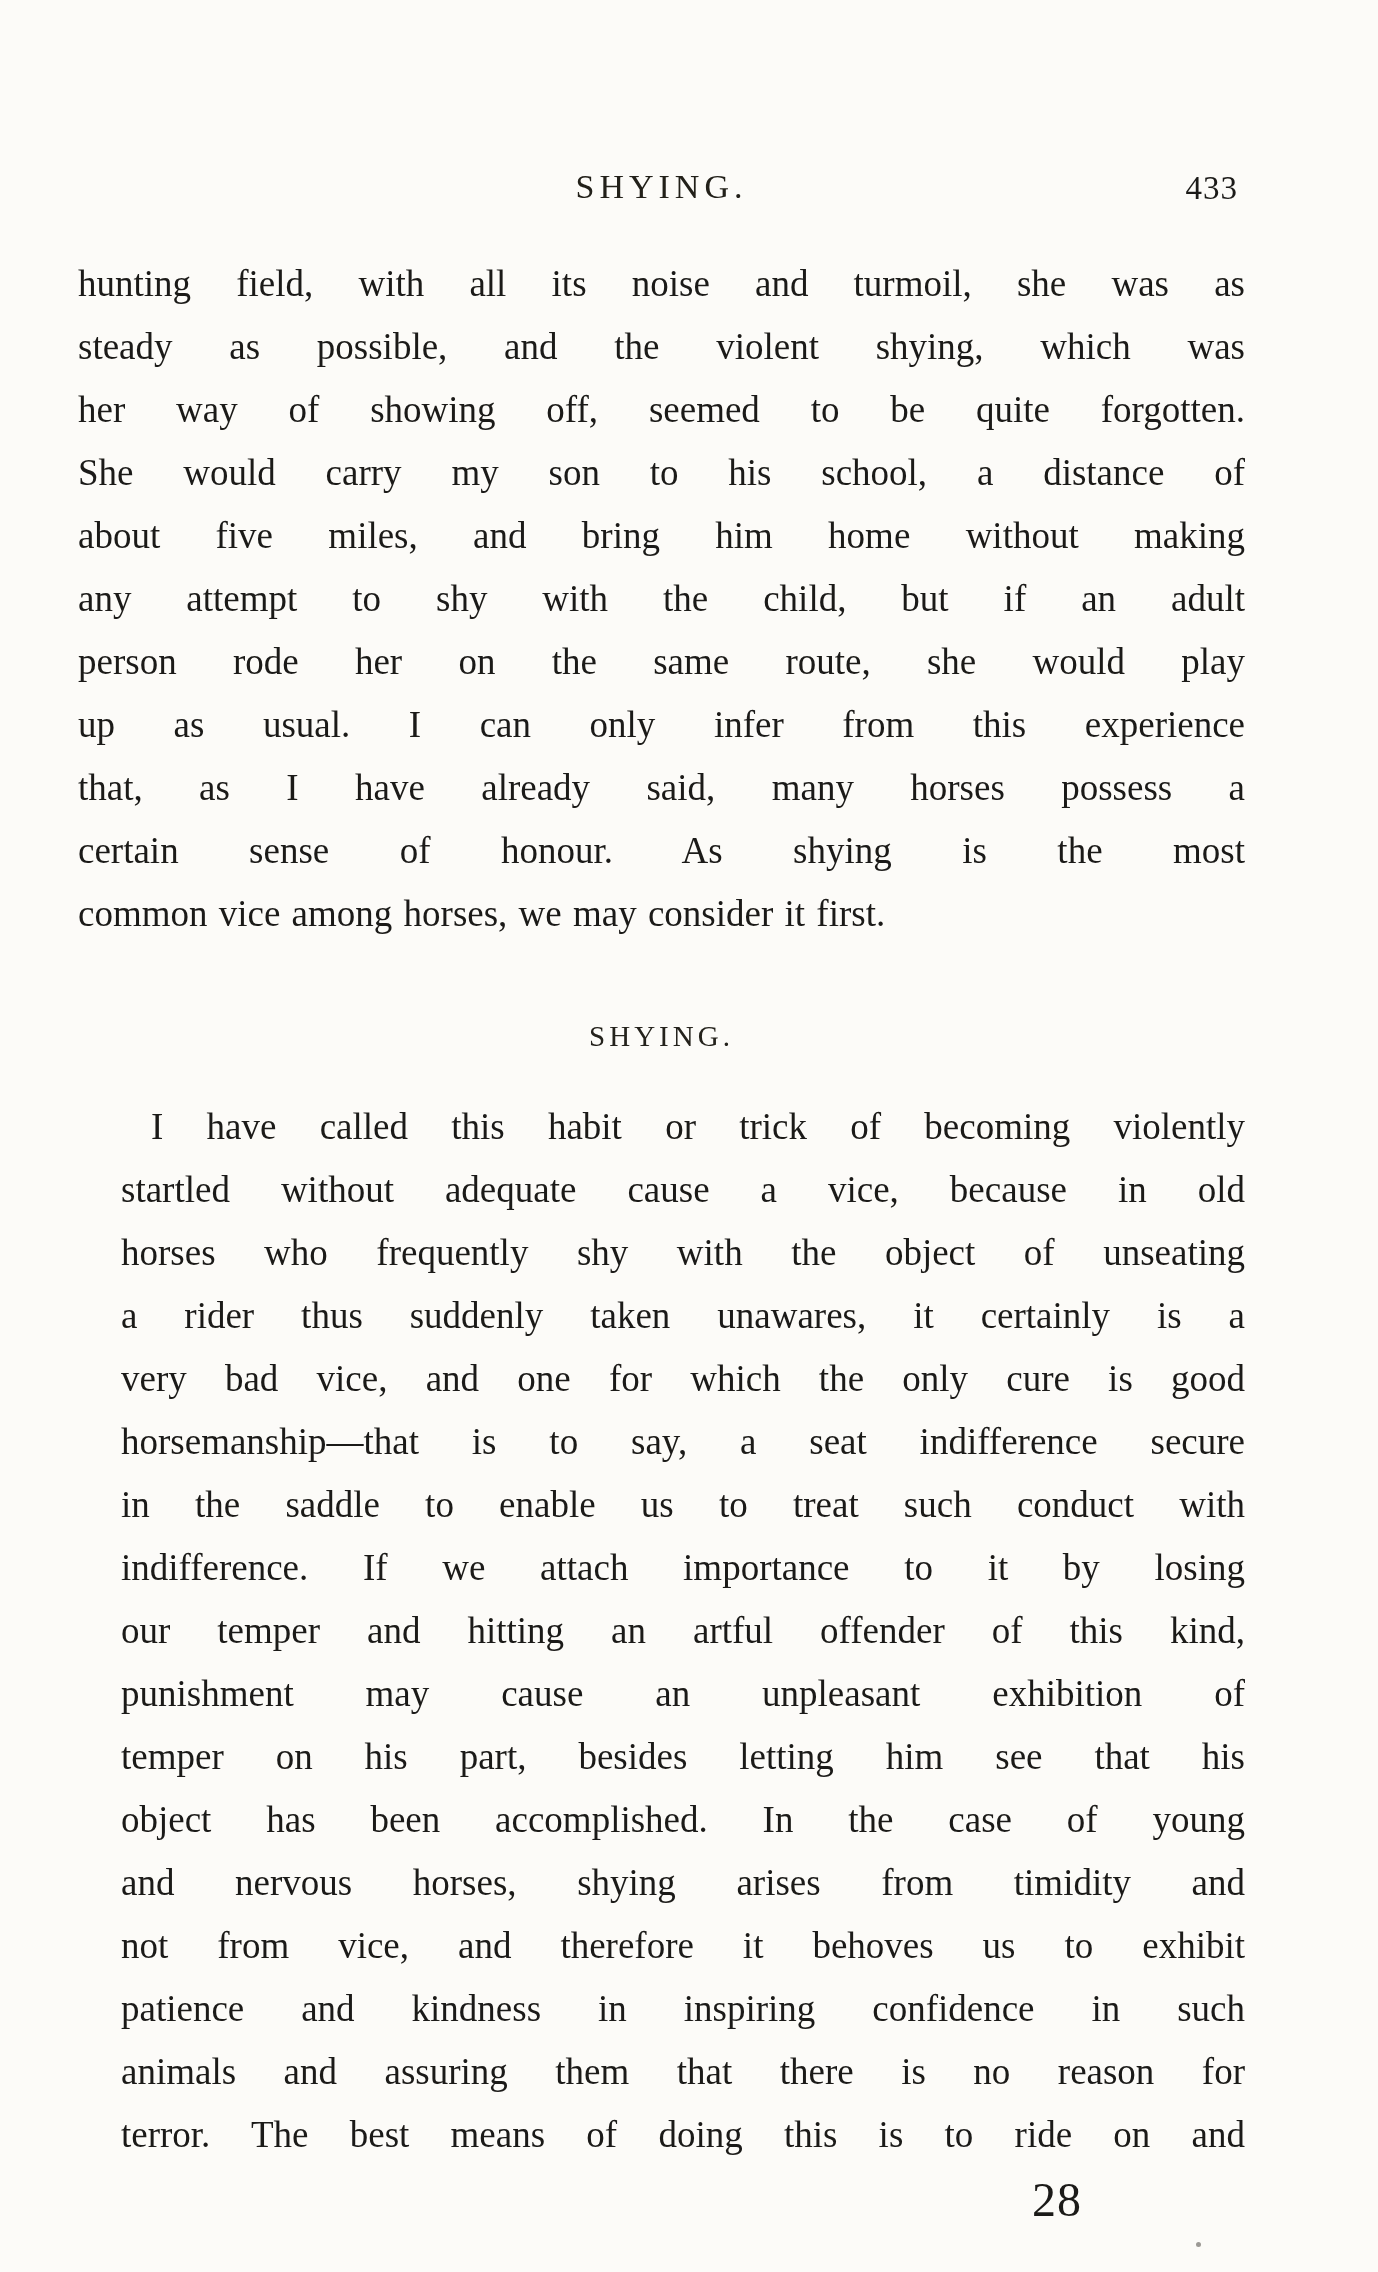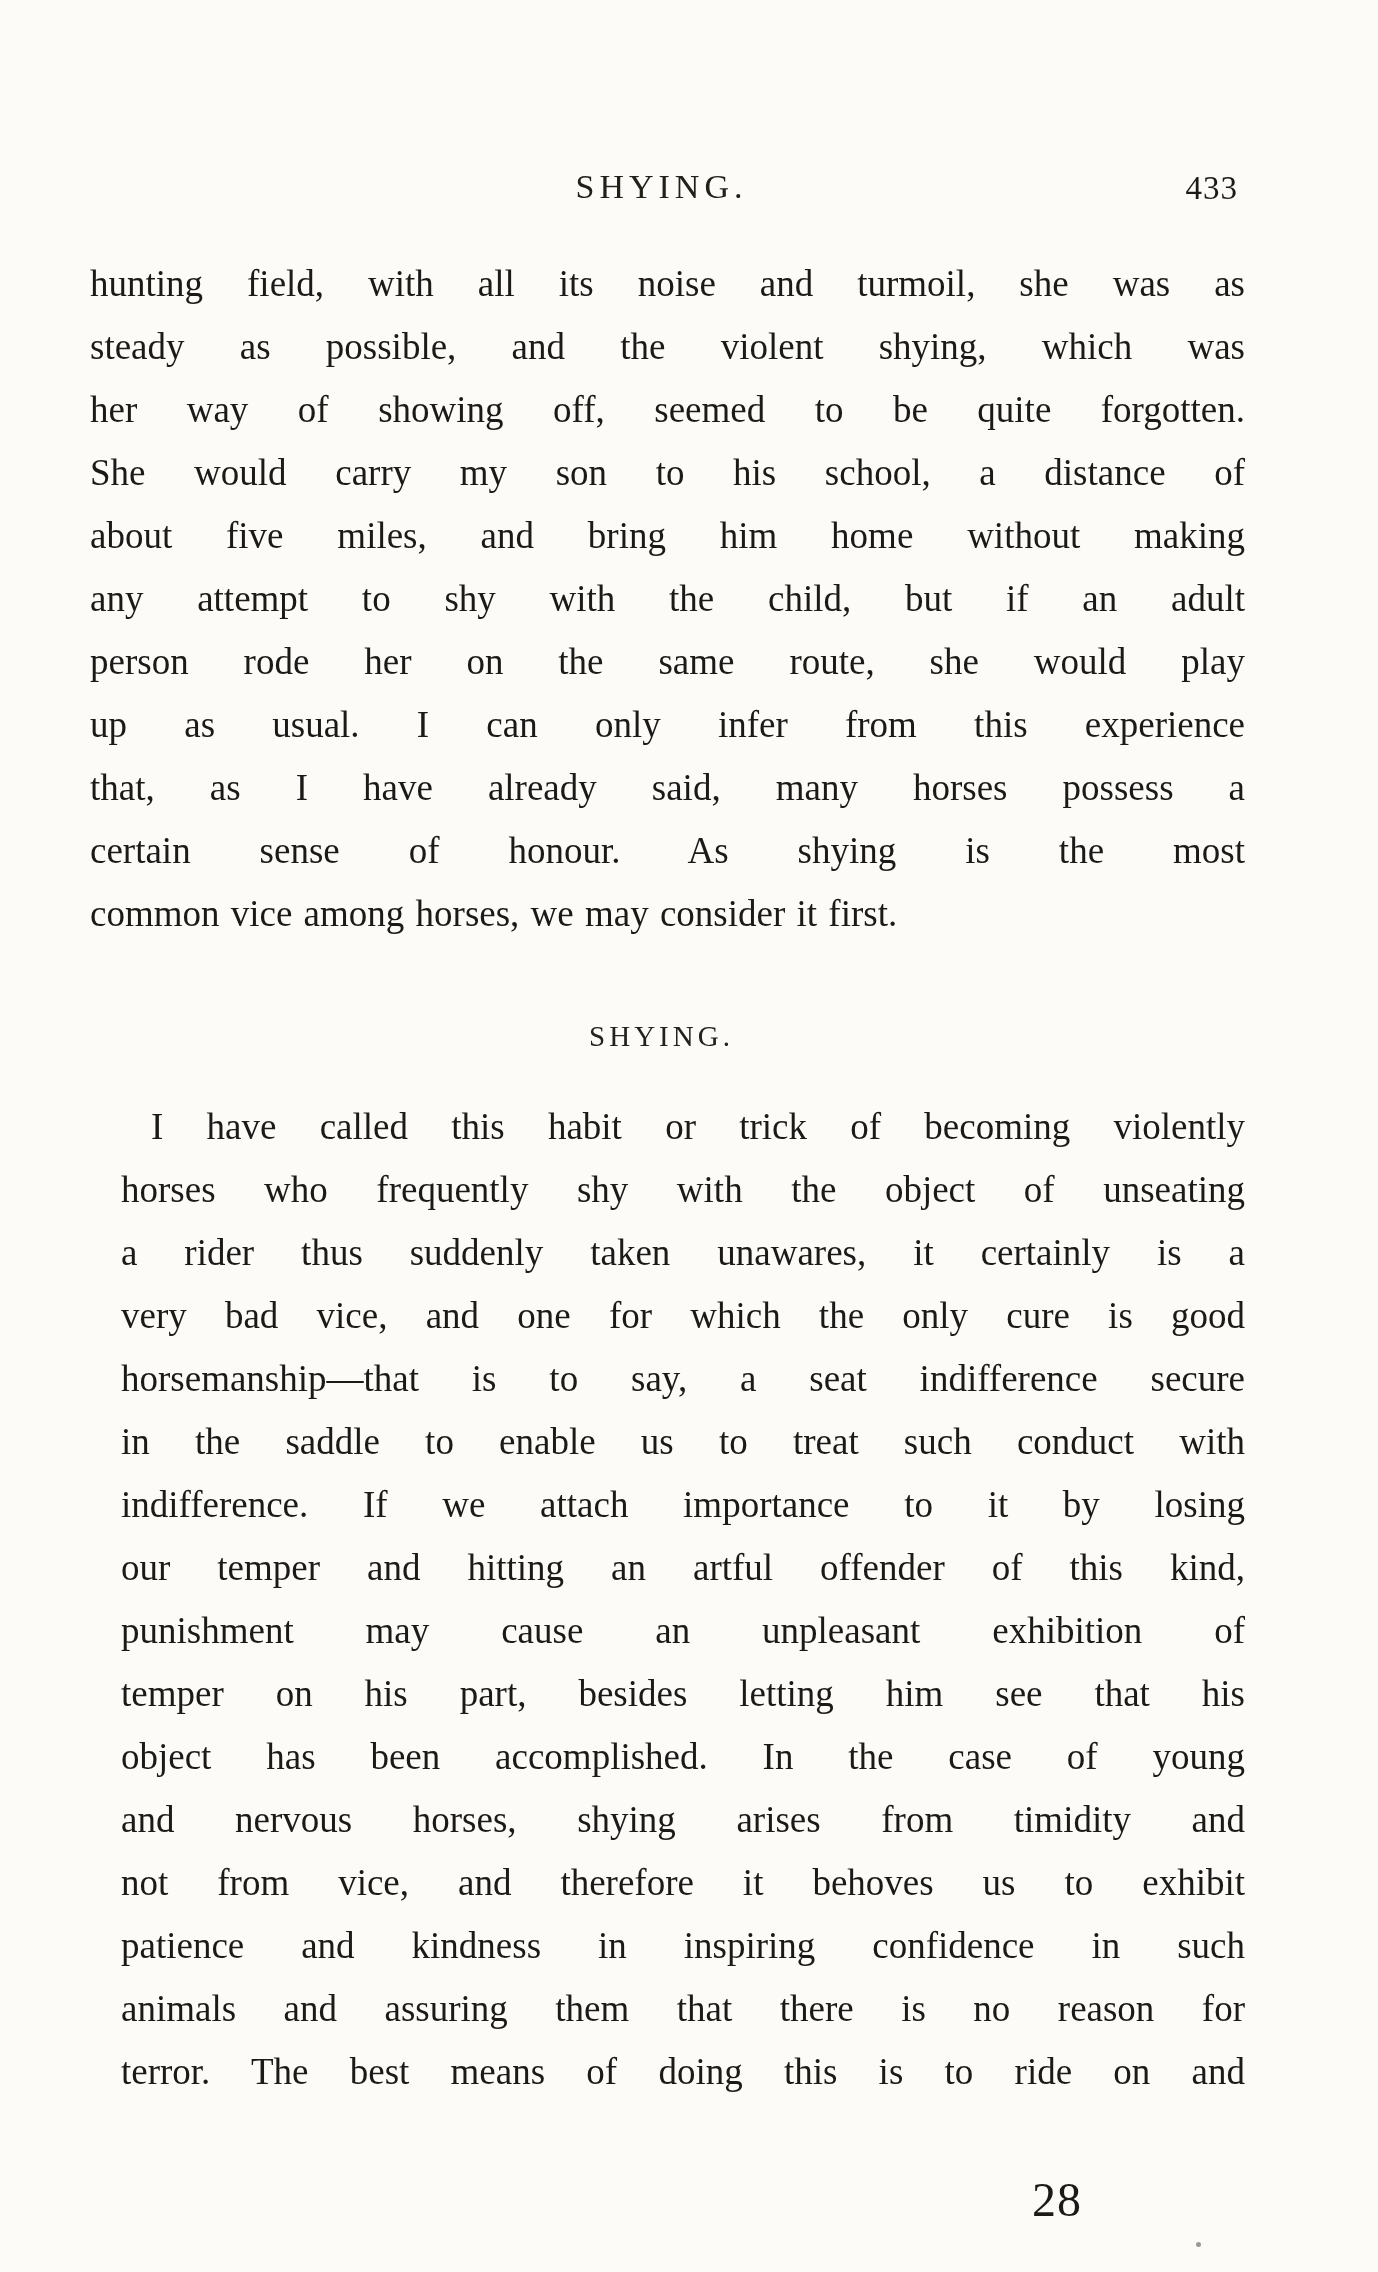--- a/index.html
+++ b/index.html
@@ -44,21 +44,21 @@
     font-size: 33px;
     letter-spacing: 1px;
   }
 
   .paragraph {
     position: absolute;
     left: 0;
     right: 0;
   }
 
-  #para-0 { top: 0px; margin-left: 12px; }
+  #para-0 { top: 0px; }
 
   .body-block { top: 252px; height: 1990px; }
 
   .line {
     font-size: 37px;
     line-height: 63px;
     height: 63px;
     text-align: justify;
     text-align-last: justify;
     word-spacing: 2px;
@@ -129,20 +129,21 @@
         <div class="line">up as usual.  I can only infer from this experience</div>
         <div class="line">that, as I have already said, many horses possess a</div>
         <div class="line">certain sense of honour.  As shying is the most</div>
         <div class="line no-justify-last">common vice among horses, we may consider it first.</div>
       </div>
 
     <div class="section-heading">SHYING.</div>
 
     <div id="para-1" class="paragraph">
         <div class="line indent">I have called this habit or trick of becoming violently</div>
+        <div class="line">startled without adequate cause a vice, because in old</div>
         <div class="line">horses who frequently shy with the object of unseating</div>
         <div class="line">a rider thus suddenly taken unawares, it certainly is a</div>
         <div class="line">very bad vice, and one for which the only cure is good</div>
         <div class="line">horsemanship—that is to say, a seat indifference secure</div>
         <div class="line">in the saddle to enable us to treat such conduct with</div>
         <div class="line">indifference.  If we attach importance to it by losing</div>
         <div class="line">our temper and hitting an artful offender of this kind,</div>
         <div class="line">punishment may cause an unpleasant exhibition of</div>
         <div class="line">temper on his part, besides letting him see that his</div>
         <div class="line">object has been accomplished.  In the case of young</div>

